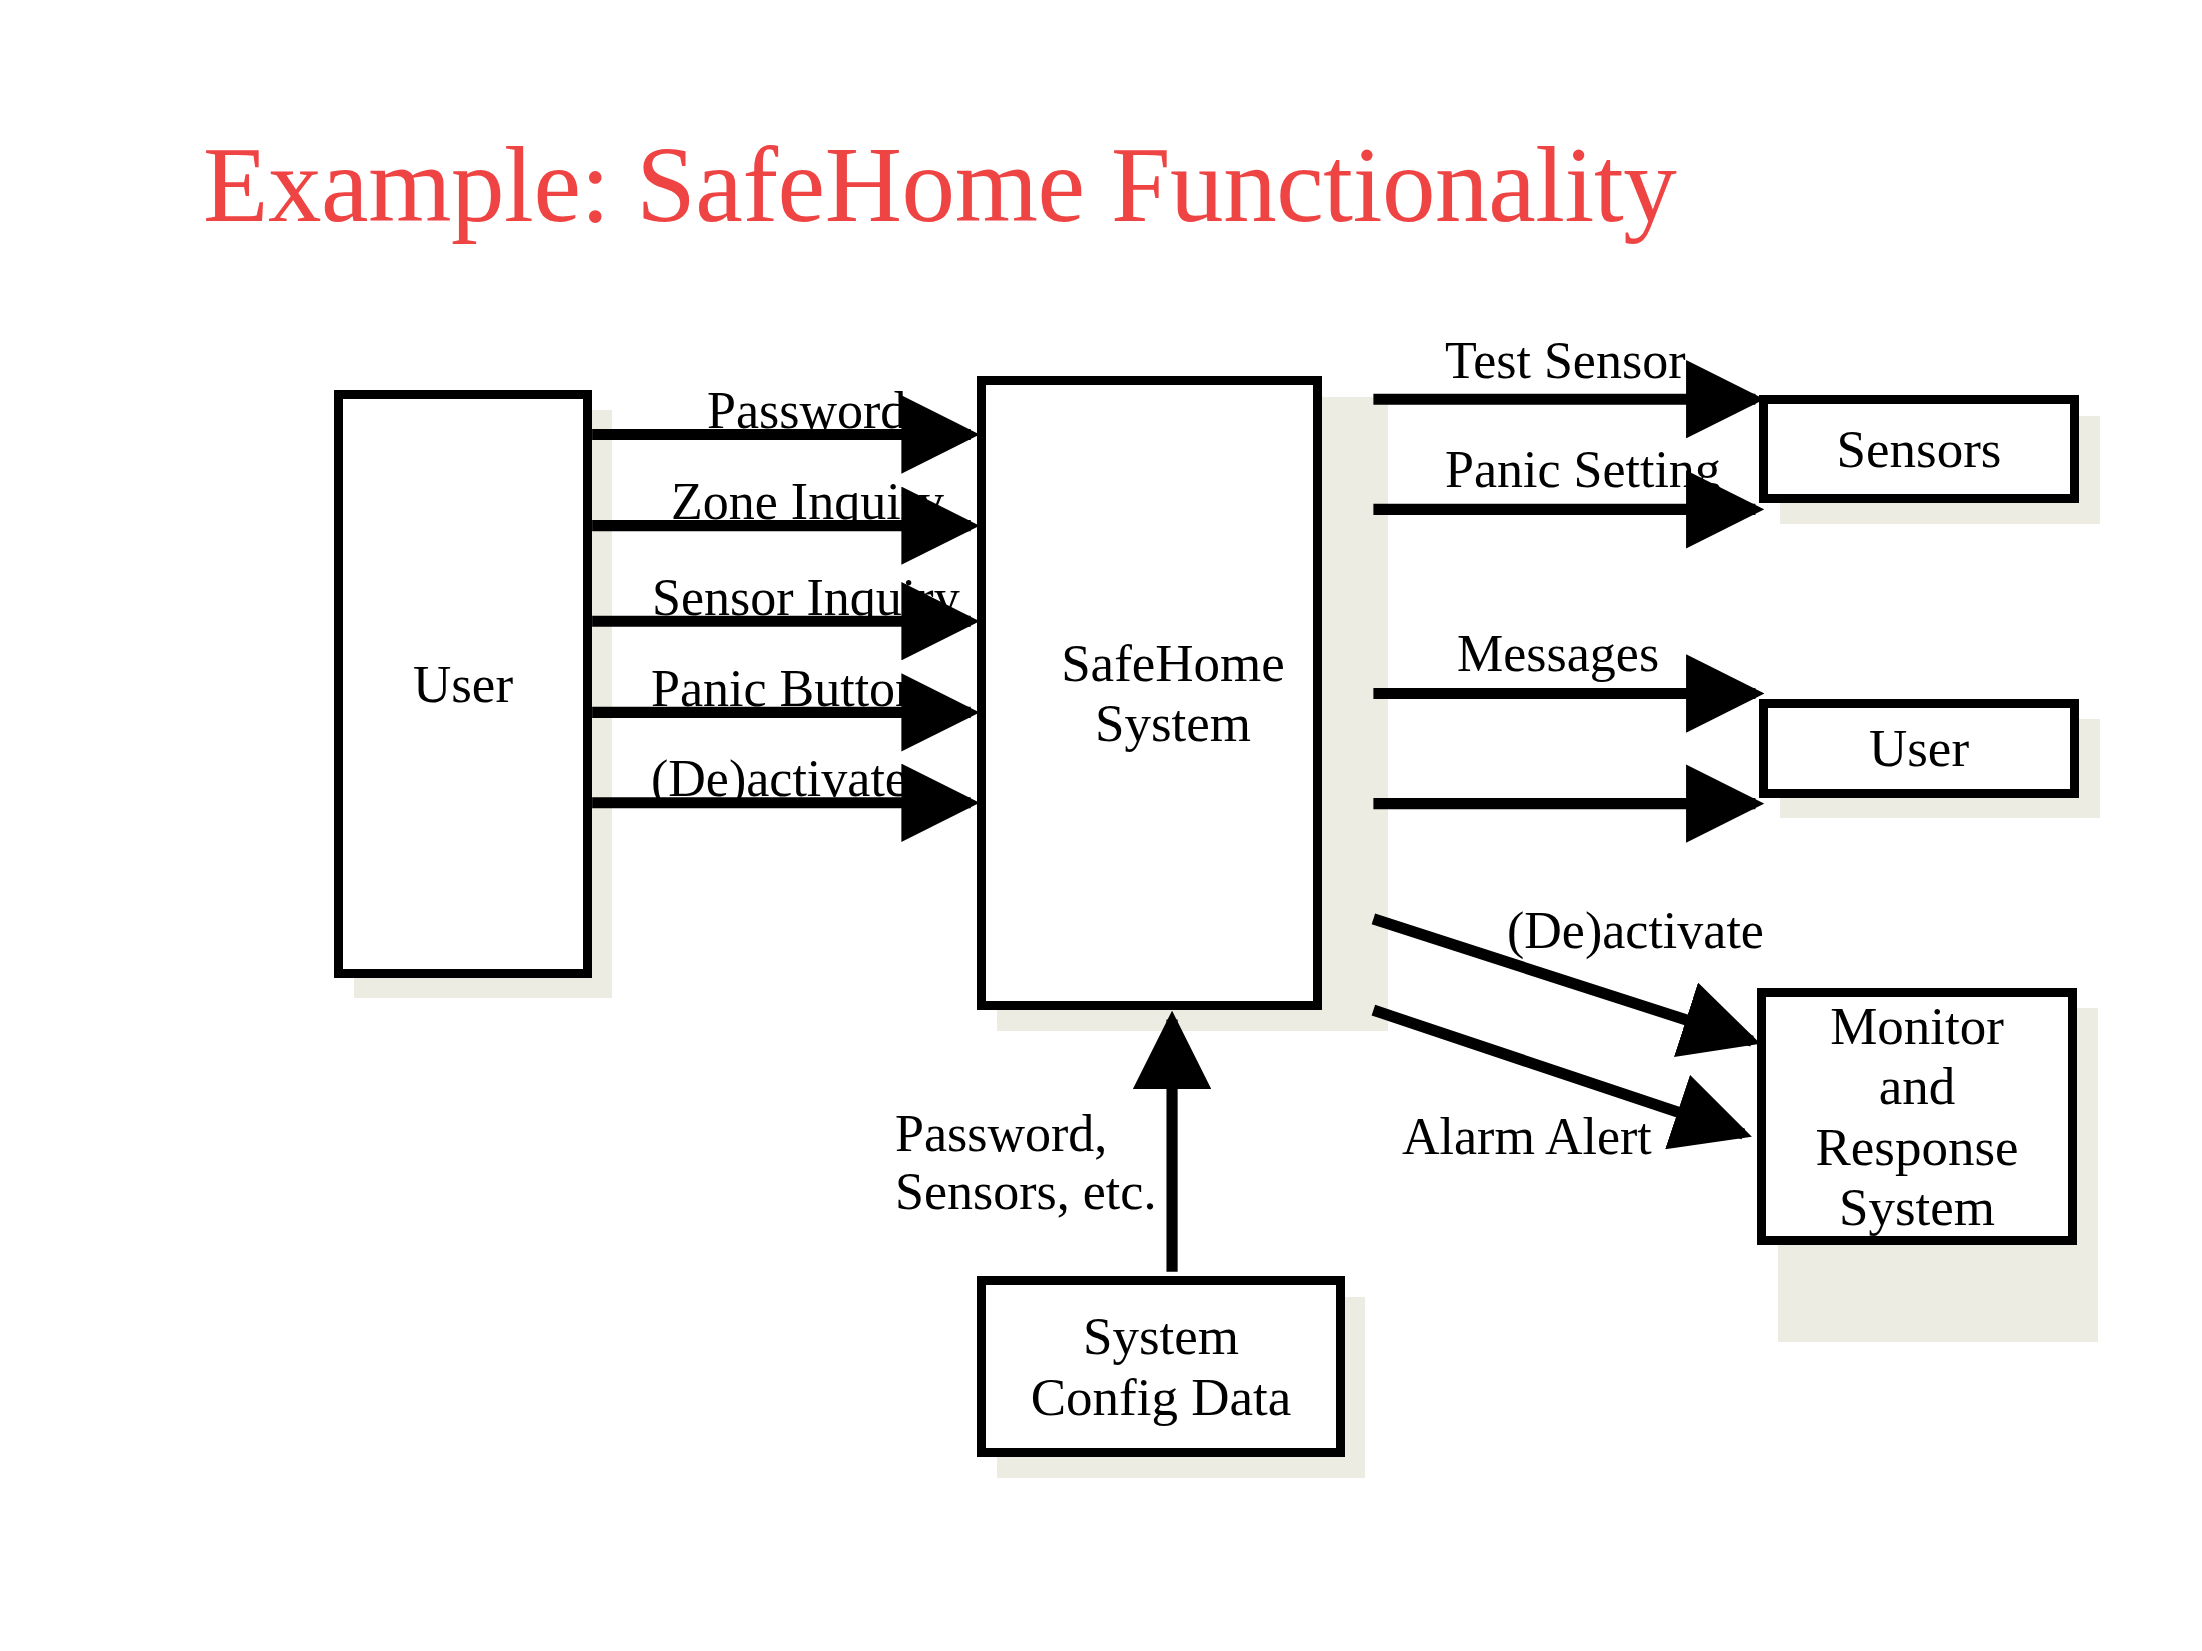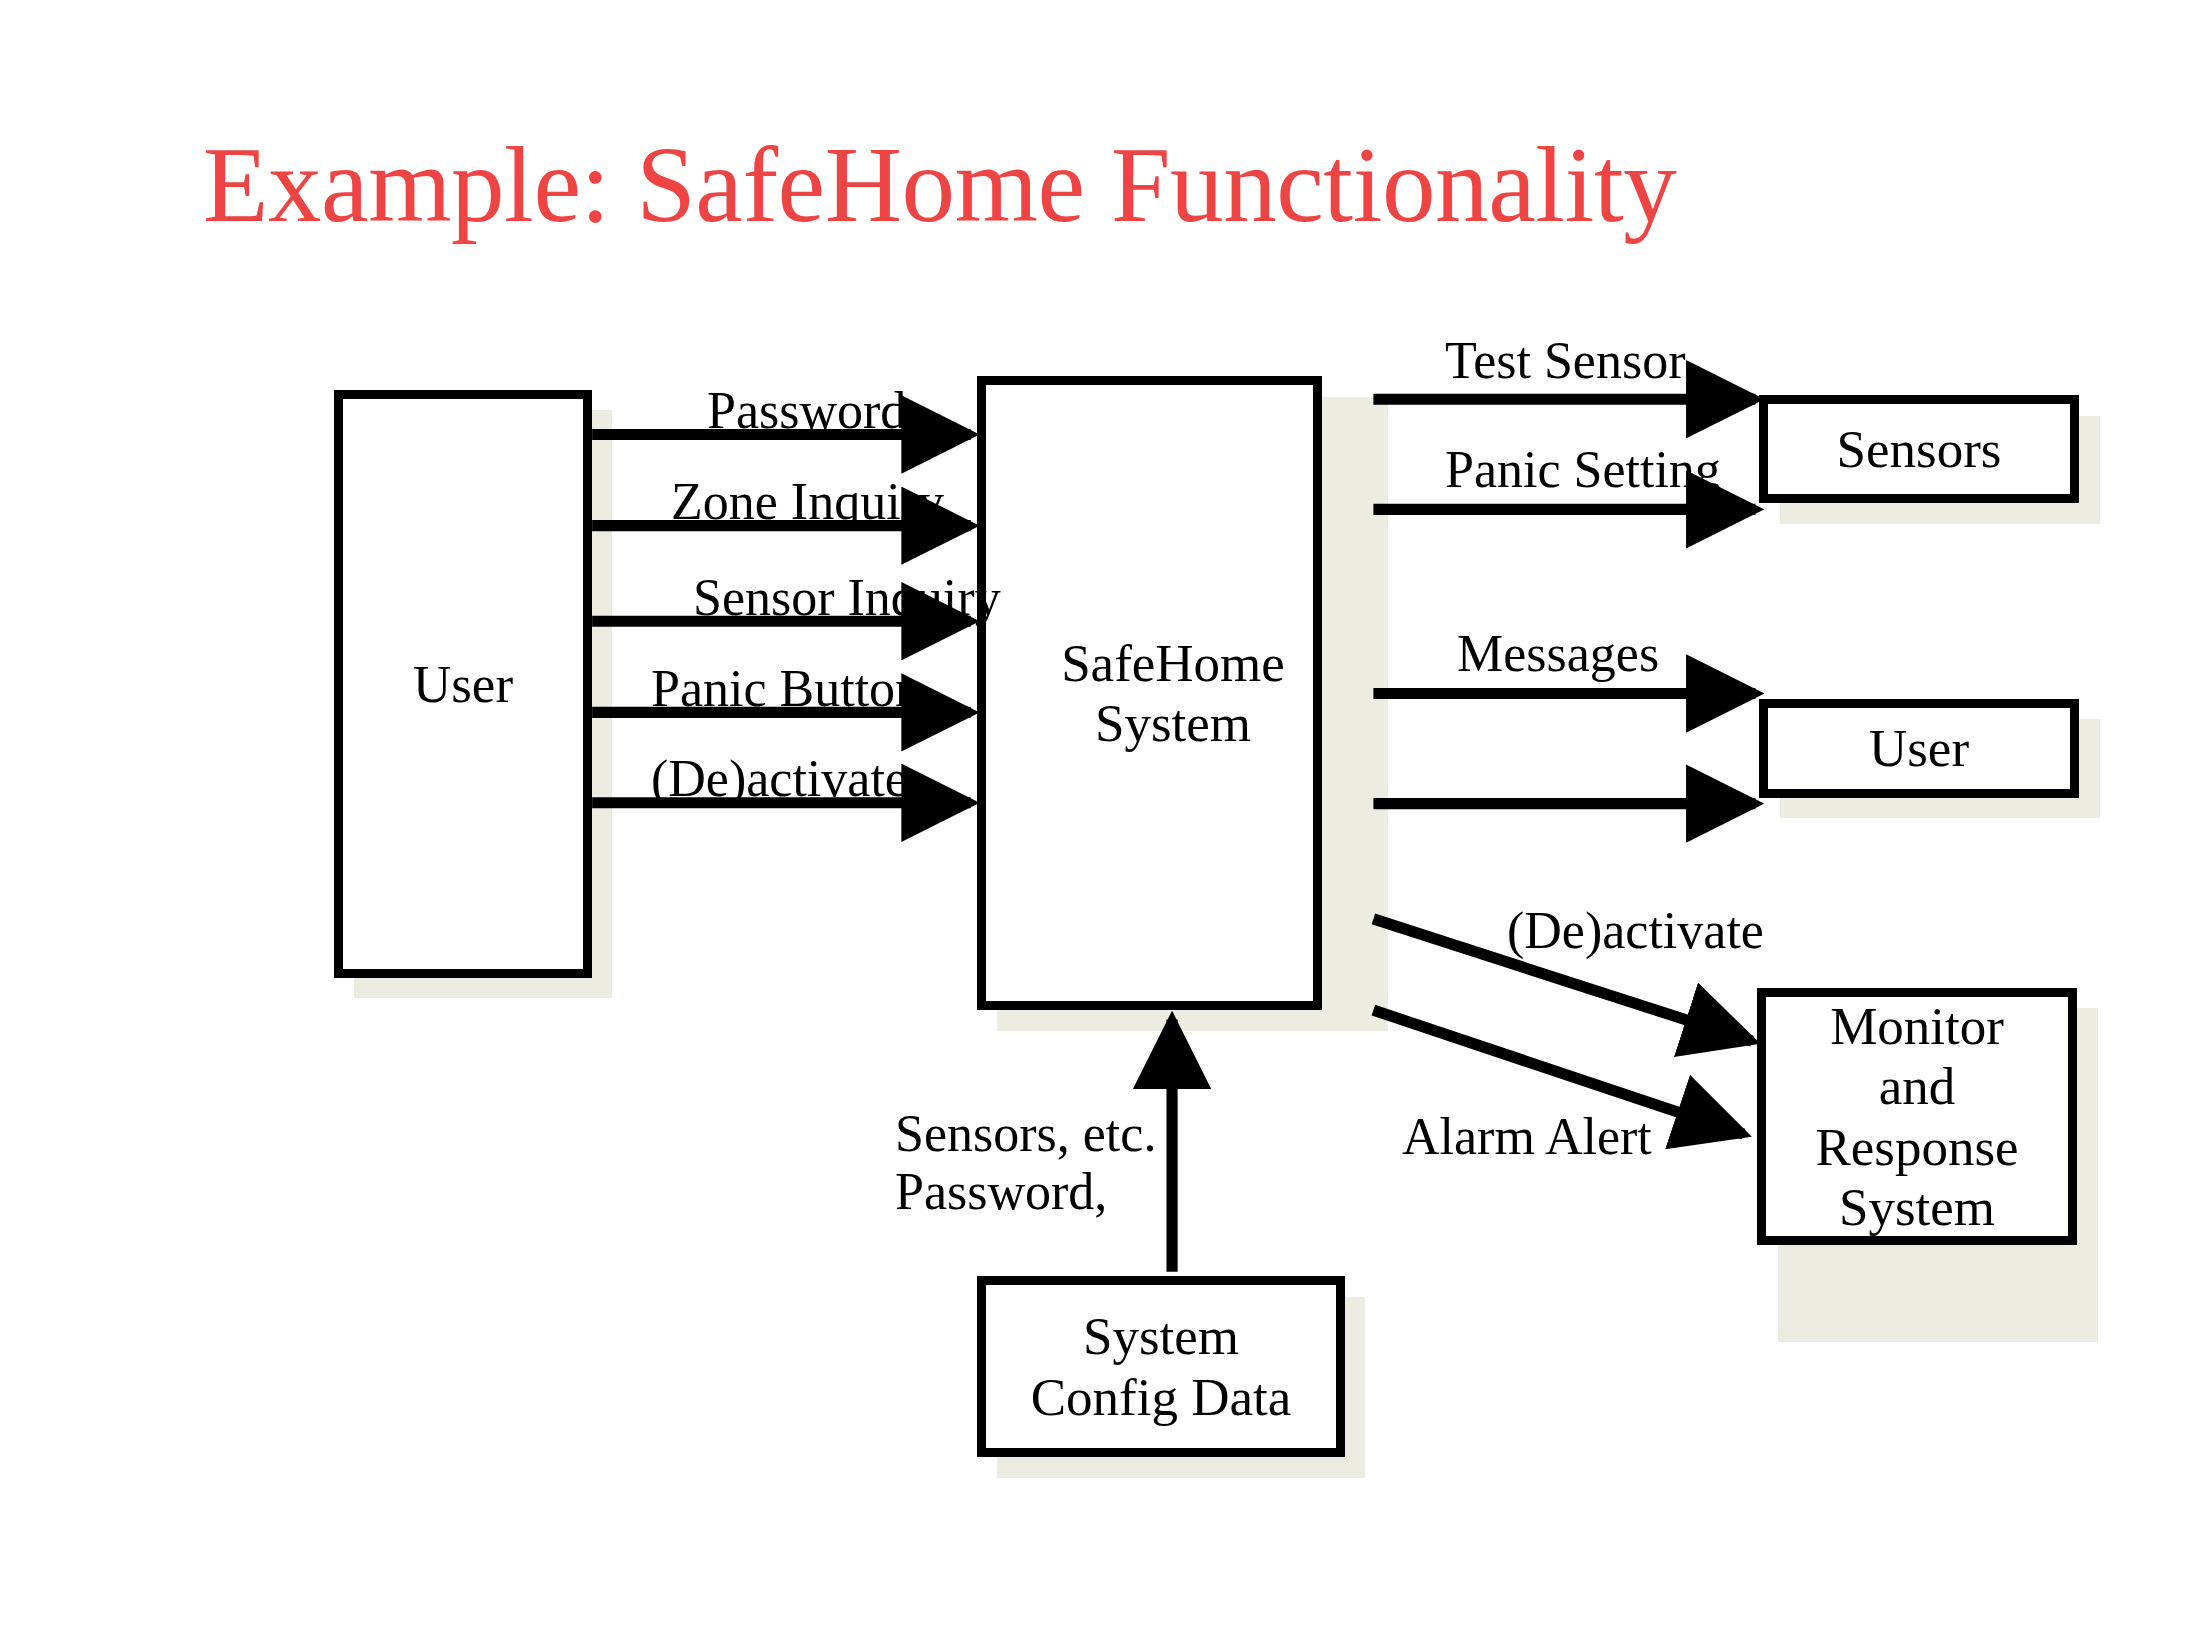--- a/index.html
+++ b/index.html
@@ -156,31 +156,31 @@
 
   <div class="node" id="node-config">
     <div>
       <div>System</div>
       <div>Config Data</div>
     </div>
   </div>
 
   <div class="edge-label" style="left:707px;  top:382px;">Password</div>
   <div class="edge-label" style="left:671px;  top:473px;">Zone Inquiry</div>
-  <div class="edge-label" style="left:652px;  top:569px;margin-left:41px;">Sensor Inquiry</div>
+  <div class="edge-label" style="left:652px;  top:569px;">Sensor Inquiry</div>
   <div class="edge-label" style="left:651px;  top:660px;">Panic Button</div>
   <div class="edge-label" style="left:651px;  top:750px;">(De)activate</div>
 
   <div class="edge-label" style="left:1445px; top:332px;">Test Sensor</div>
   <div class="edge-label" style="left:1445px; top:441px;">Panic Setting</div>
 
   <div class="edge-label" style="left:1457px; top:625px;">Messages</div>
 
   <div class="edge-label" style="left:1507px; top:902px;">(De)activate</div>
   <div class="edge-label" style="left:1402px; top:1108px;">Alarm Alert</div>
 
   <div class="edge-label" style="left:895px; top:1105px; text-align:left;">
+    <div>Password,</div>
     <div>Sensors, etc.</div>
-    <div>Password,</div>
   </div>
 
 </div>
 
 
 </body></html>

